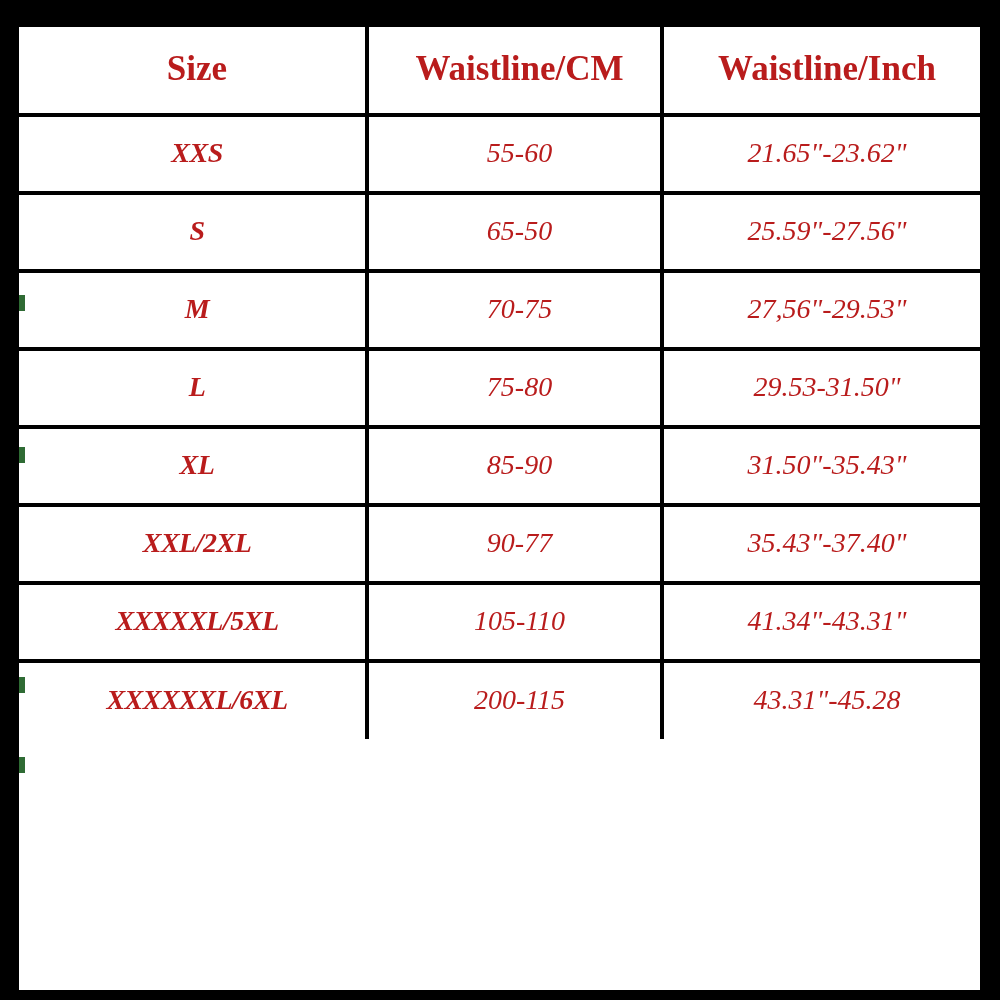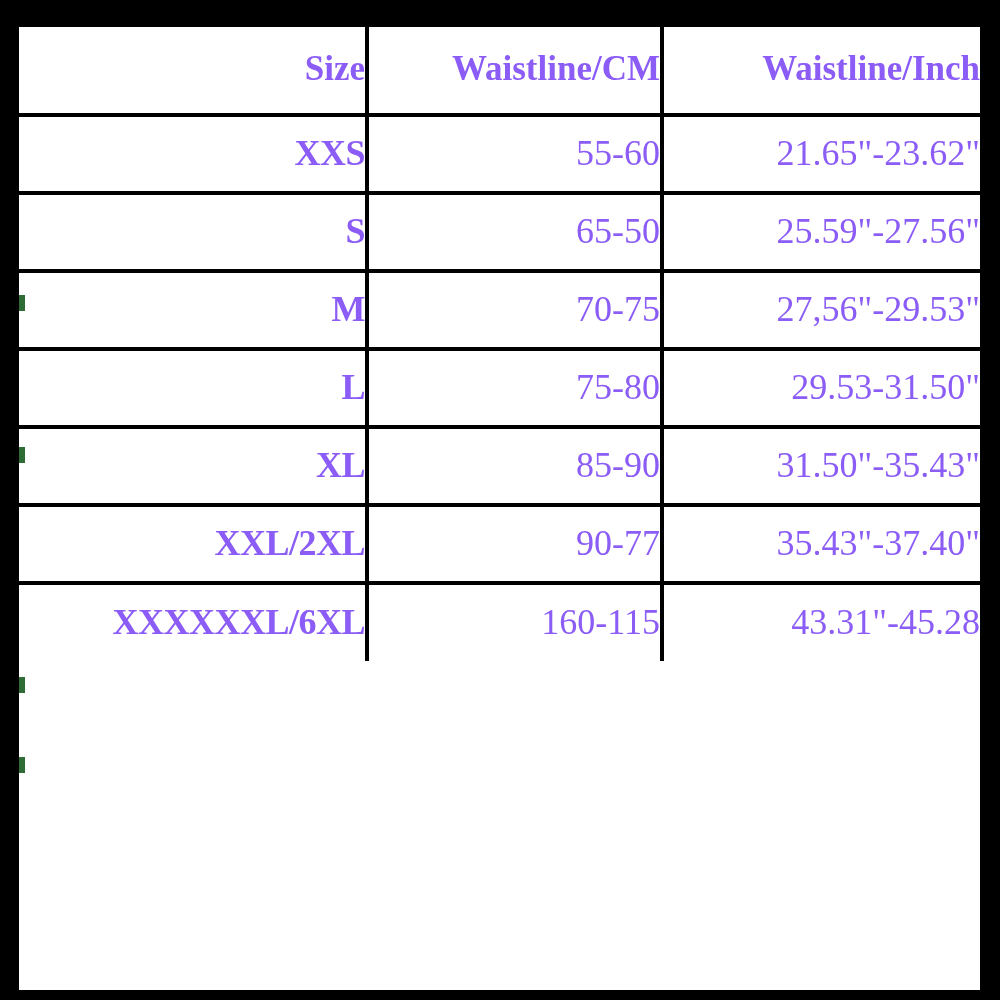--- a/index.html
+++ b/index.html
@@ -41,40 +41,41 @@
   }
   table.size-table col.c1 { width: 348px; }
   table.size-table col.c2 { width: 295px; }
   table.size-table col.c3 { width: 318px; }
 
   table.size-table th,
   table.size-table td {
     border-right: 4px solid #000000;
     border-bottom: 4px solid #000000;
     padding: 2px 0 4px 10px;
-    text-align: right;
+    text-align: center;
     vertical-align: middle;
     height: 78px;
     box-sizing: border-box;
     white-space: nowrap;
     overflow: hidden;
-    color: #8b5cf6;
+    color: #b91c1c;
   }
   table.size-table th:last-child,
   table.size-table td:last-child {
     border-right: none;
   }
   table.size-table thead th {
     font-weight: bold;
     font-size: 35px;
     height: 88px;
     letter-spacing: 0px;
   }
   table.size-table tbody td {
-    font-size: 36px;
+    font-size: 28px;
+    font-style: italic;
   }
   table.size-table tbody td.size-cell {
     font-weight: bold;
     letter-spacing: -0.5px;
   }
   table.size-table tbody tr:last-child td {
     border-bottom: none;
   }
   
   .edge-mark {
@@ -138,20 +139,25 @@
           <td class="size-cell">XL</td>
           <td>85-90</td>
           <td>31.50"-35.43"</td>
         </tr>
         <tr>
           <td class="size-cell">XXL/2XL</td>
           <td>90-77</td>
           <td>35.43"-37.40"</td>
         </tr>
         <tr>
+          <td class="size-cell">XXXXXL/5XL</td>
+          <td>105-110</td>
+          <td>41.34"-43.31"</td>
+        </tr>
+        <tr>
           <td class="size-cell">XXXXXXL/6XL</td>
-          <td>160-115</td>
+          <td>200-115</td>
           <td>43.31"-45.28</td>
         </tr>
       </tbody>
     </table>
   </div>
 </div>
 
 </body></html>

